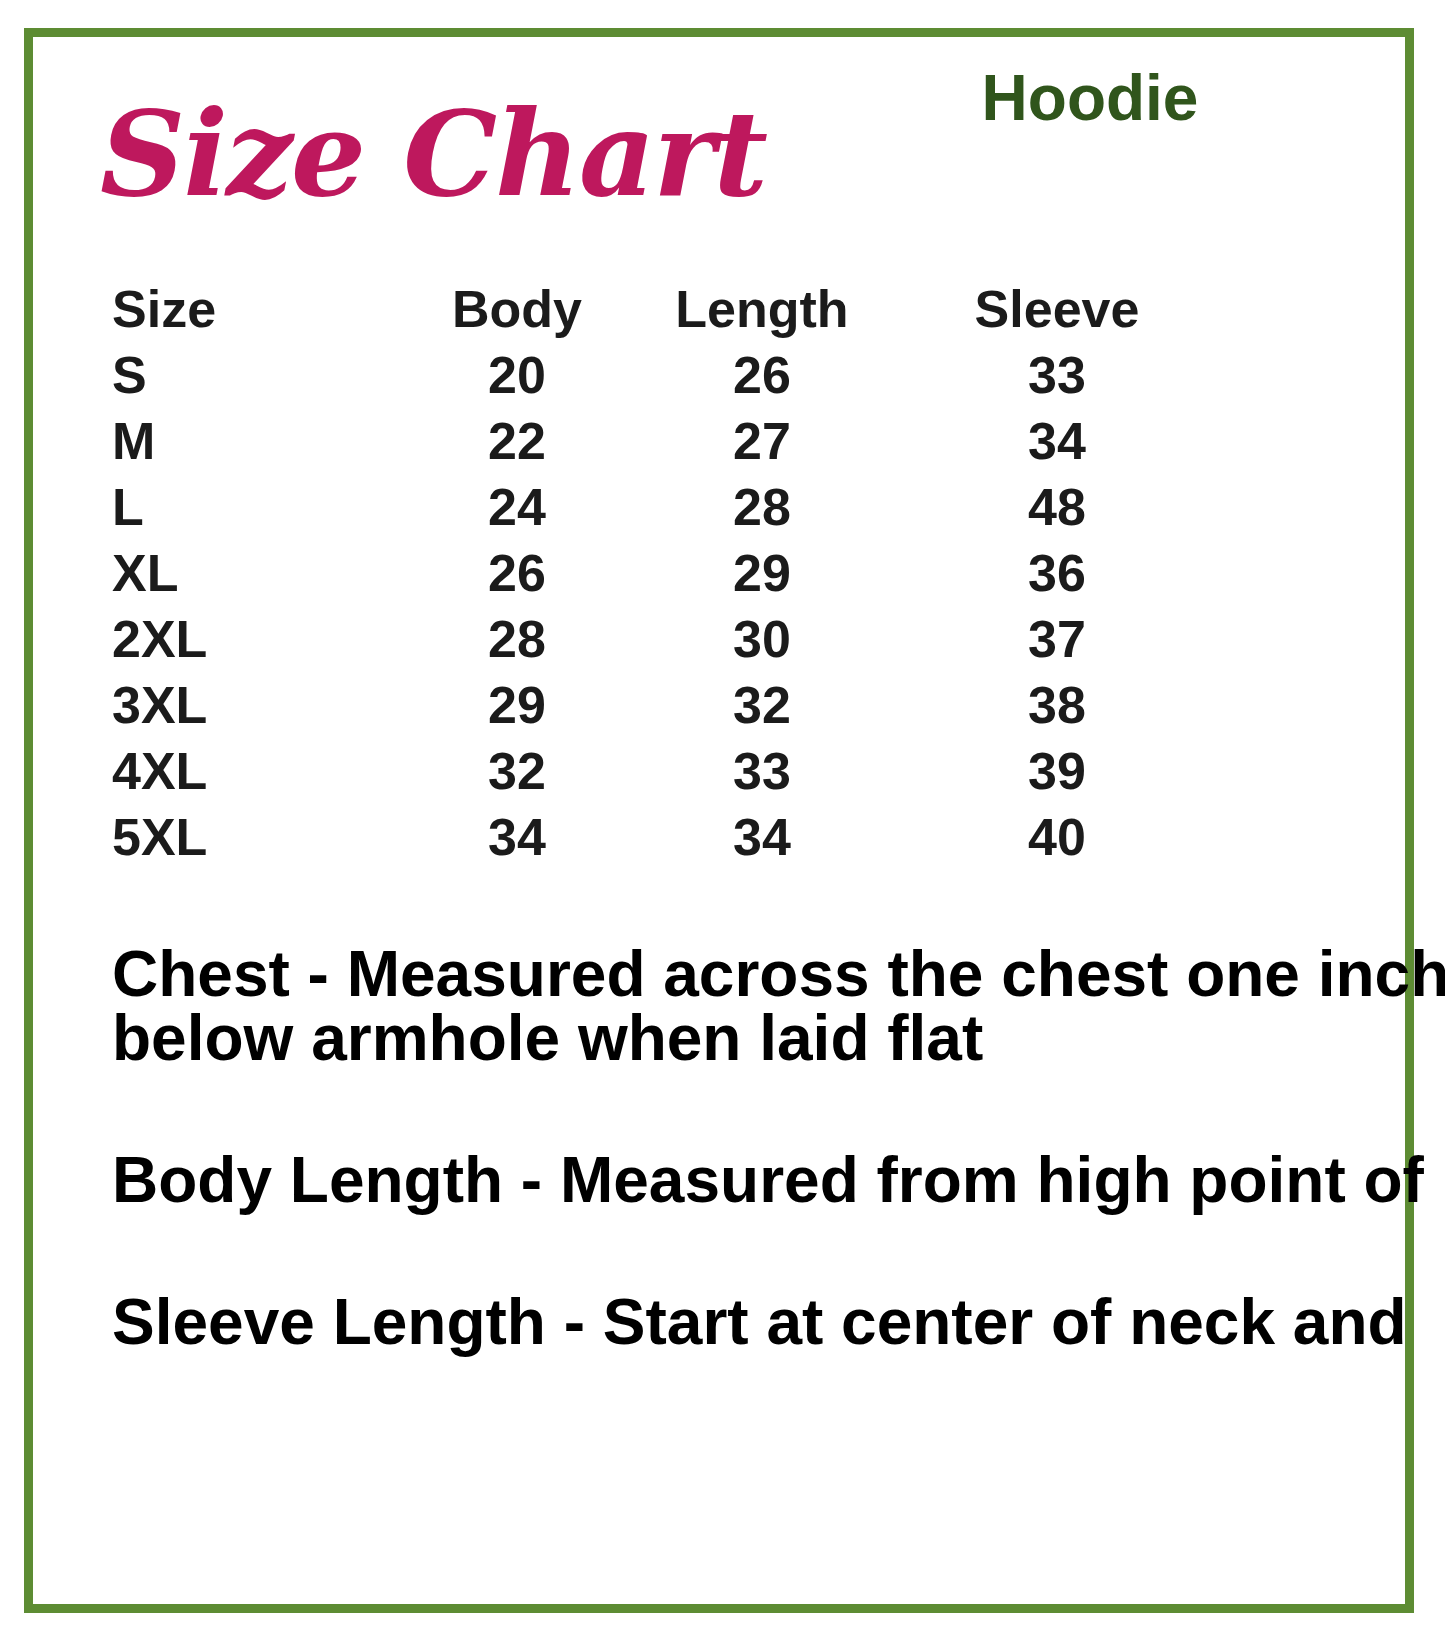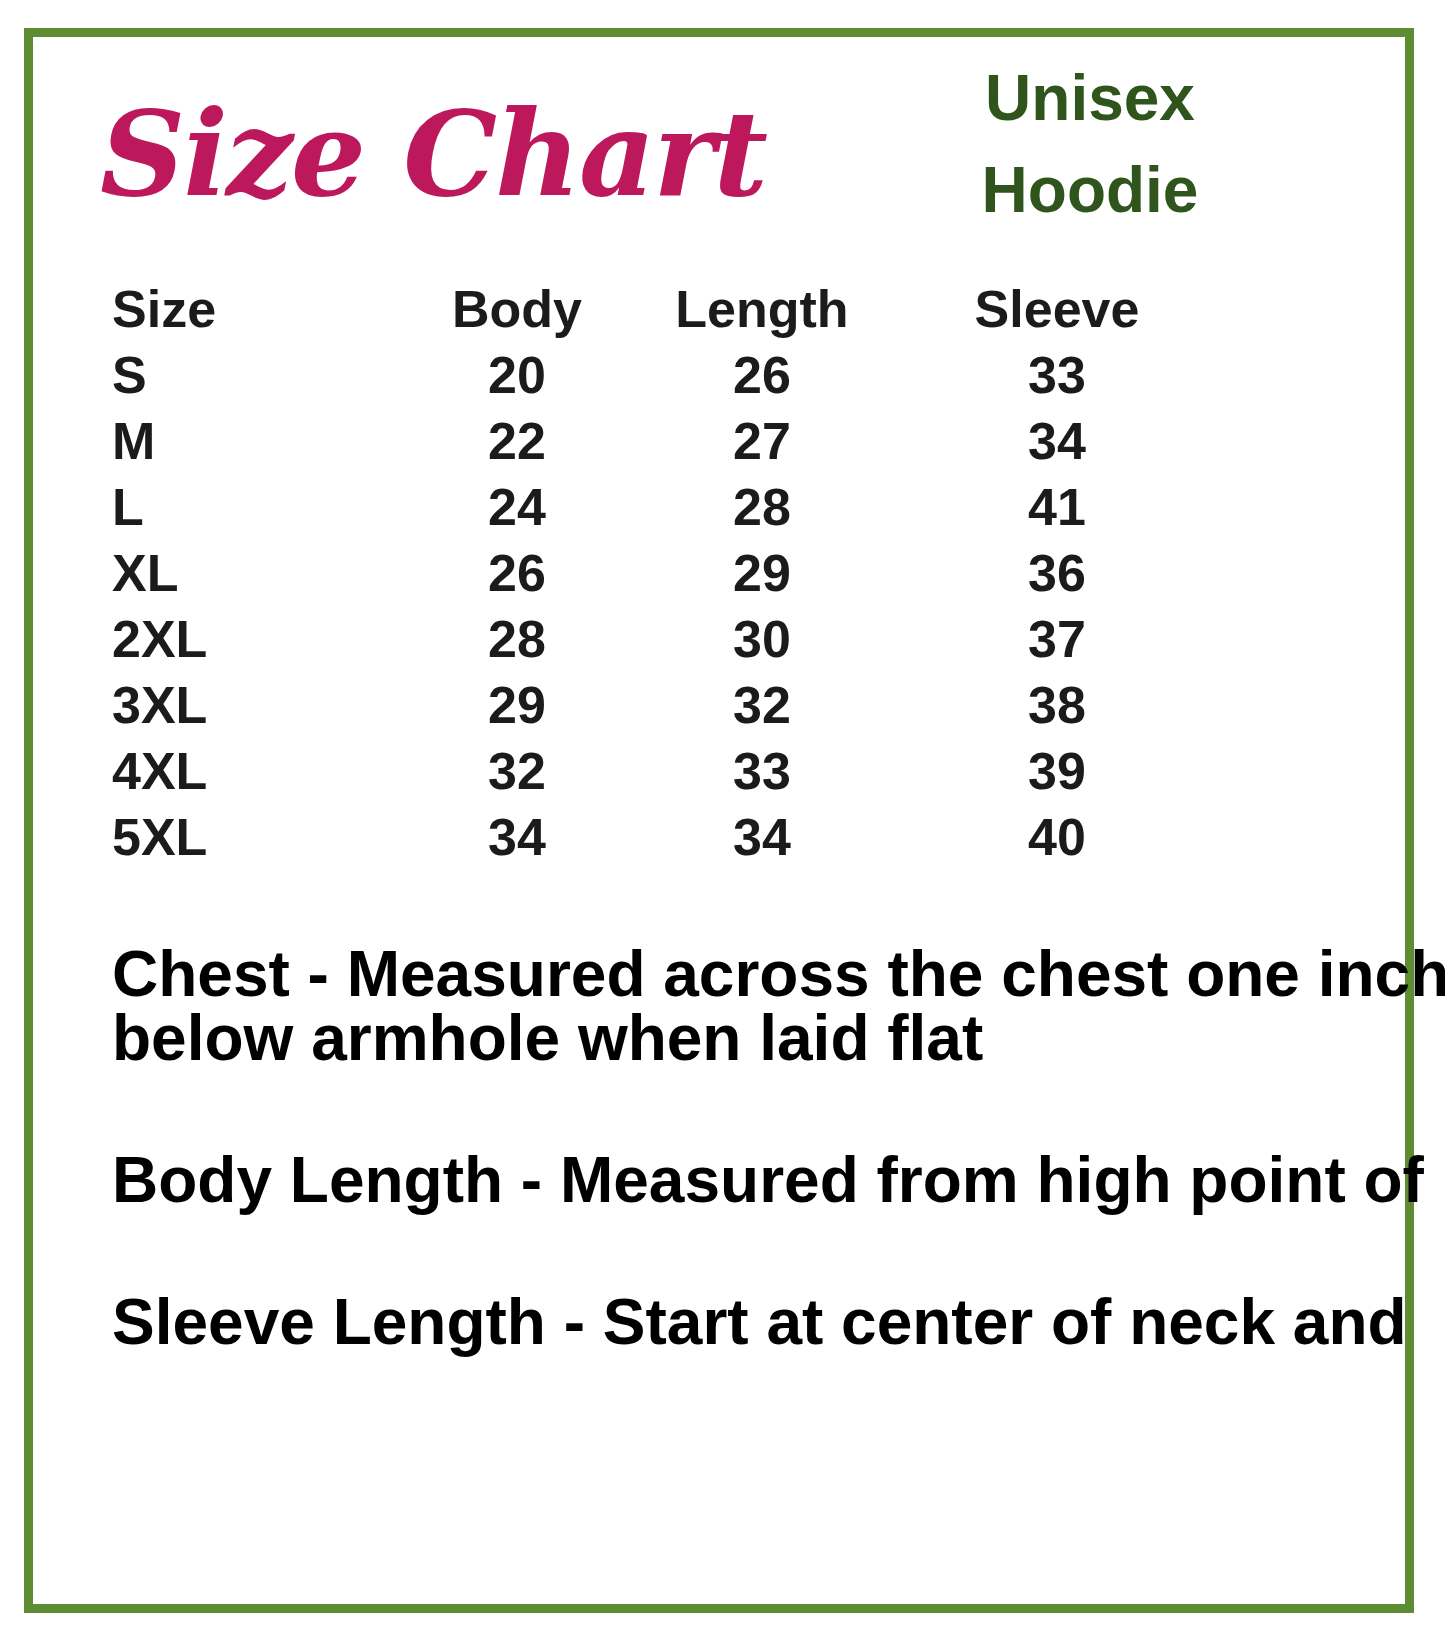--- a/index.html
+++ b/index.html
@@ -72,21 +72,20 @@
   .note-line { line-height: 64px; white-space: nowrap; }
 </style>
 </head>
 <body>
 
 <div class="frame"></div>
 
 <div class="title">Size Chart</div>
 
 <div class="subtitle">
-  <div>Unisex</div>
   <div>Hoodie</div>
 </div>
 
 <div class="size-table">
   <div class="row">
     <div class="cell col-label">Size</div>
     <div class="cell col-num">Body</div>
     <div class="cell col-num">Length</div>
     <div class="cell col-num">Sleeve</div>
   </div>
@@ -100,21 +99,21 @@
   <div class="row">
     <div class="cell col-label">M</div>
     <div class="cell col-num">22</div>
     <div class="cell col-num">27</div>
     <div class="cell col-num">34</div>
   </div>
   <div class="row">
     <div class="cell col-label">L</div>
     <div class="cell col-num">24</div>
     <div class="cell col-num">28</div>
-    <div class="cell col-num">41</div>
+    <div class="cell col-num">48</div>
   </div>
   <div class="row">
     <div class="cell col-label">XL</div>
     <div class="cell col-num">26</div>
     <div class="cell col-num">29</div>
     <div class="cell col-num">36</div>
   </div>
   <div class="row">
     <div class="cell col-label">2XL</div>
     <div class="cell col-num">28</div>

